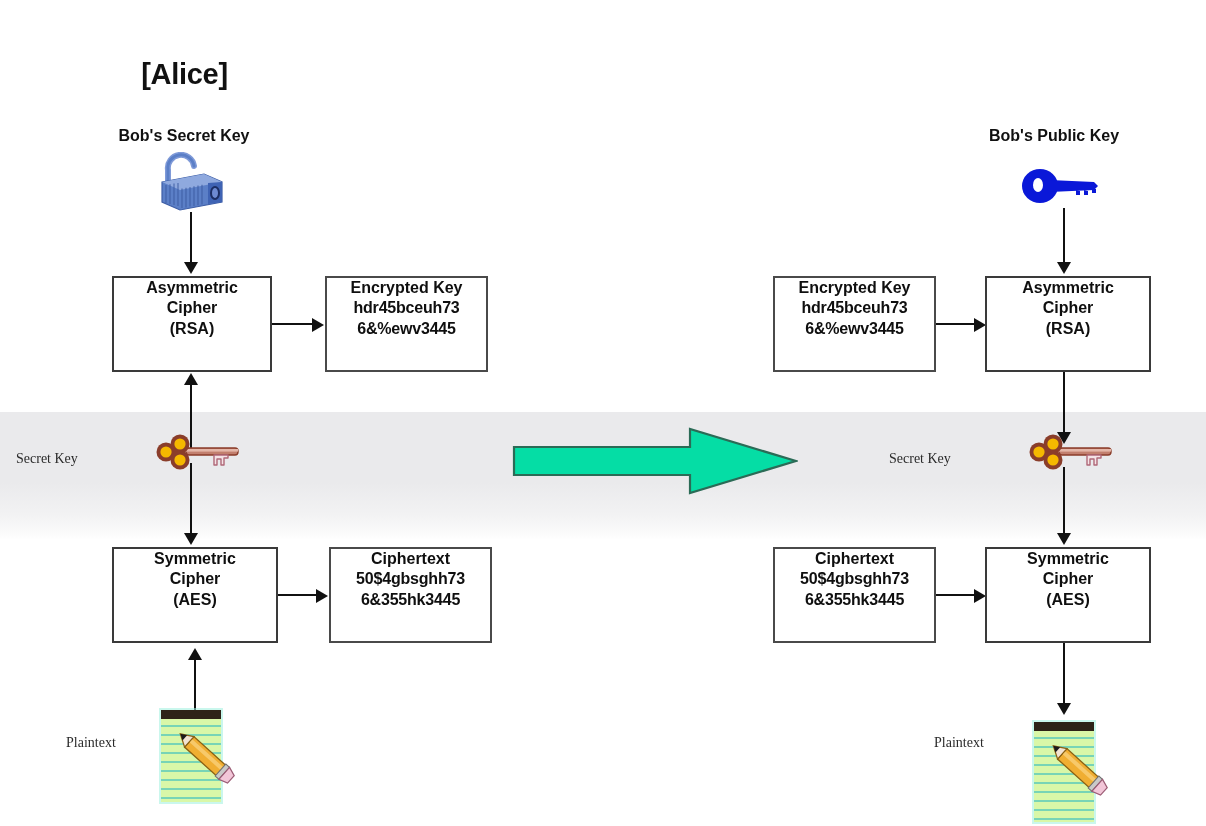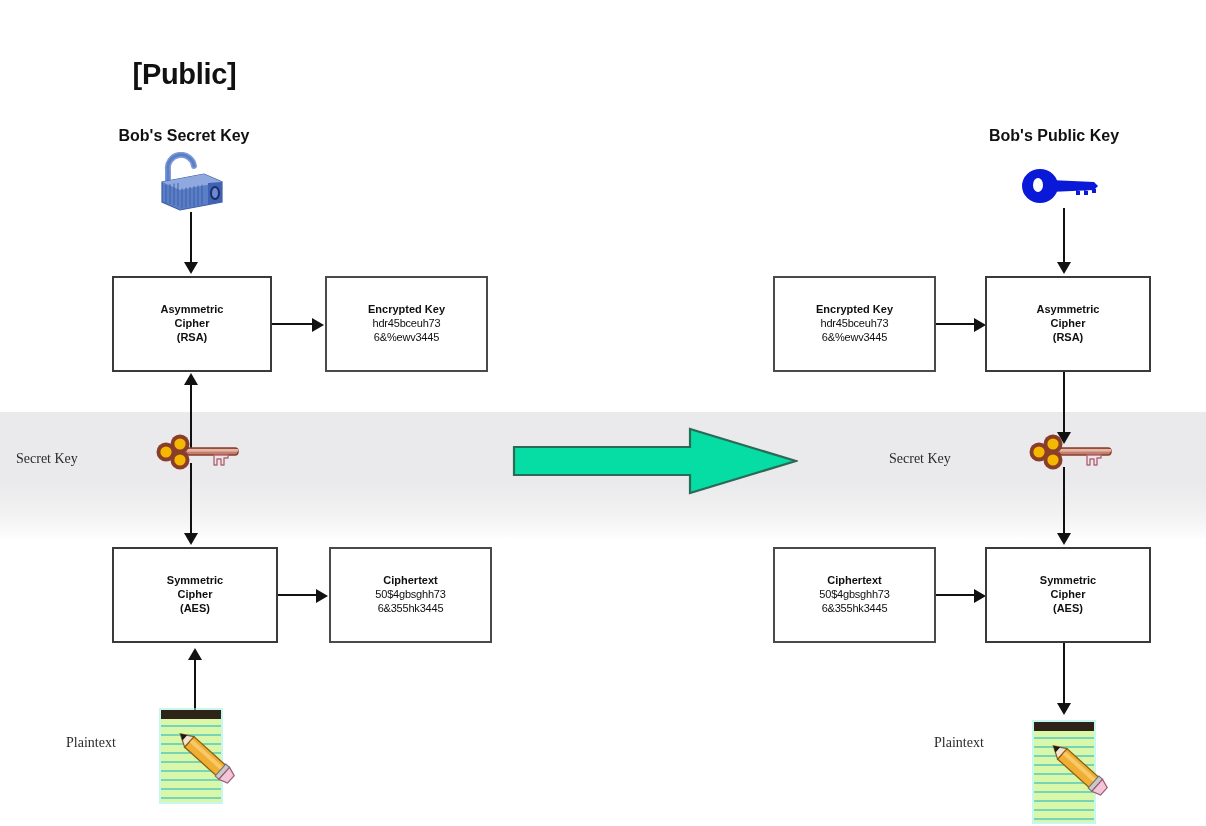--- a/index.html
+++ b/index.html
@@ -55,30 +55,30 @@
 
   
   .box {
     position: absolute;
     border: 2px solid #3a3a3a;
     background: transparent;
     box-sizing: border-box;
     display: flex;
     flex-direction: column;
     align-items: center;
-    justify-content: center;
+    justify-content: flex-start;
     text-align: center;
-    font-size: 11px;
+    font-size: 16px;
     font-weight: bold;
     color: #0f0f0f;
     line-height: 1.27;
   }
   .box.thin { border-width: 2px; border-color: #4a4a4a; }
   .box span { display: block; white-space: nowrap; }
-  .box .mono-line { font-weight: normal; letter-spacing: -0.2px; }
+  .box .mono-line { font-weight: bold; letter-spacing: -0.2px; }
 
   
   .vline {
     position: absolute;
     width: 2px;
     background: #111111;
   }
   .hline {
     position: absolute;
     height: 2px;
@@ -116,21 +116,21 @@
   
   .notepad { position: absolute; }
 </style>
 </head>
 <body>
 
 <div id="canvas">
 
   <div class="band" style="top:412px; height:128px;"></div>
 
-  <div class="party-title" style="left:92px; top:58px; width:185px;">[Public]</div>
+  <div class="party-title" style="left:92px; top:58px; width:185px;">[Alice]</div>
 
   <div class="key-caption" style="left:94px; top:127px; width:180px;">Bob's Secret Key</div>
 
   <div class="padlock" style="left:152px; top:152px; width:76px; height:62px;">
     <svg width="76" height="62" viewBox="0 0 76 62">
 
       <path d="M16 30 L16 18 A13 13 0 0 1 42 14" fill="none" stroke="#7f9ad8" stroke-width="6" stroke-linecap="round"></path>
       <path d="M16 30 L16 18 A13 13 0 0 1 42 14" fill="none" stroke="#5b7fc7" stroke-width="3" stroke-linecap="round"></path>
 
       <path d="M10 30 L52 22 L70 30 L70 50 L28 58 L10 50 Z" fill="#5b7fc7" stroke="#3e5ea6" stroke-width="1.2"></path>

